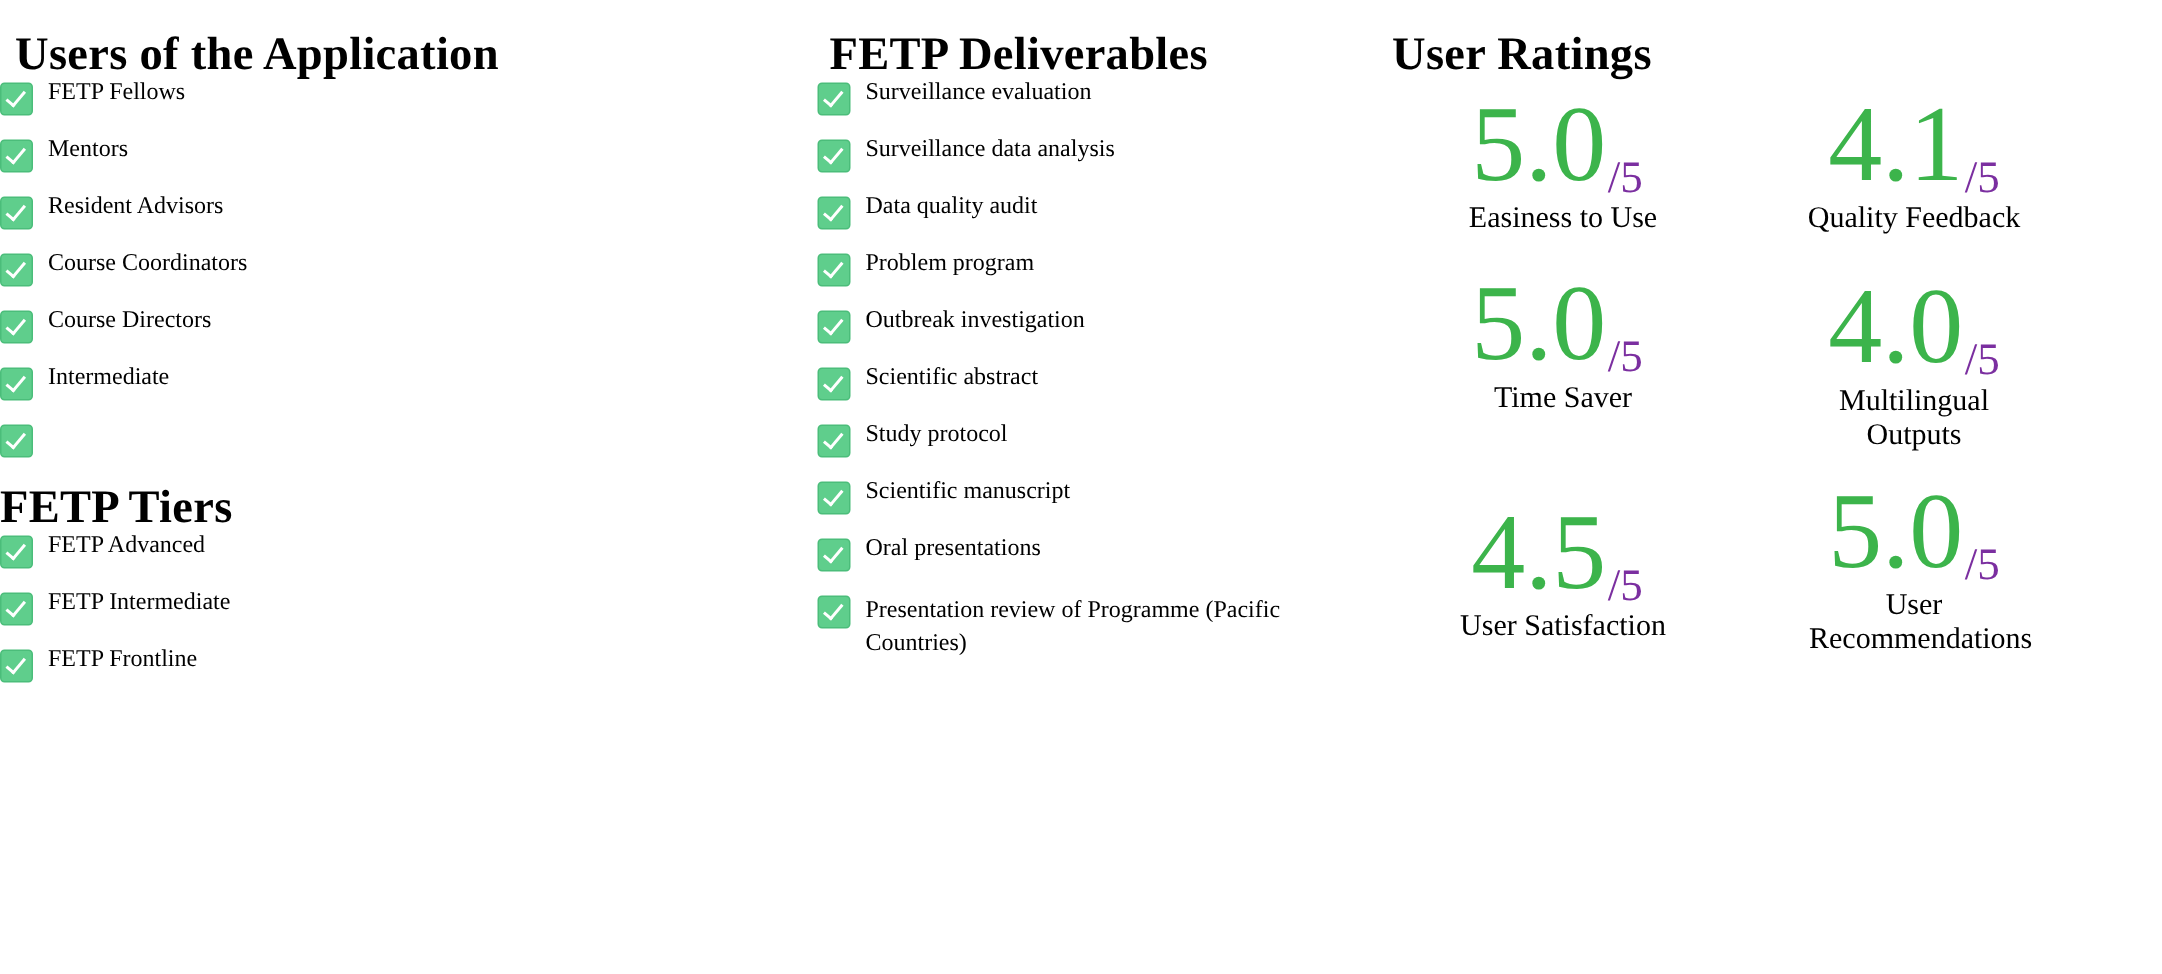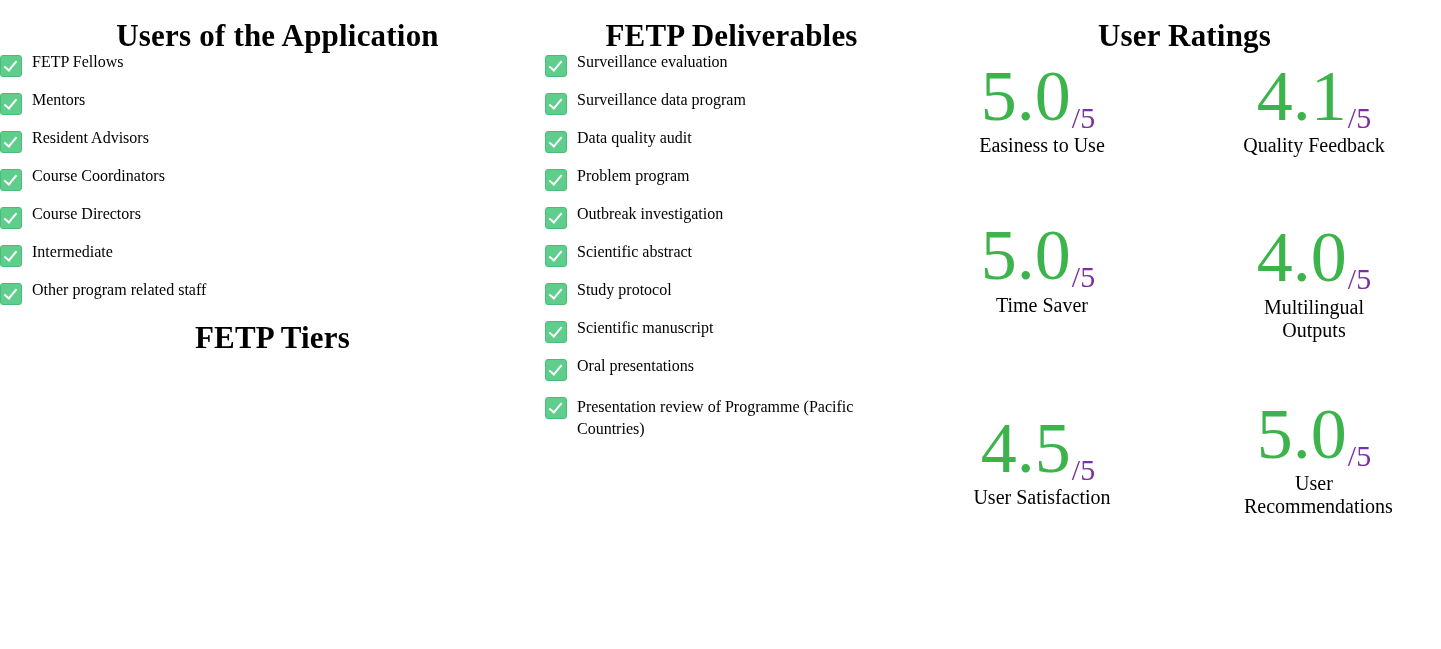--- a/index.html
+++ b/index.html
@@ -40,21 +40,20 @@
     padding-top: 18px;
     box-sizing: border-box;
   }
 
   
   h2.section-title {
     font-family: "Liberation Serif", serif;
     font-weight: bold;
     font-size: 31px;
     margin: 0;
-    text-align: center;
     letter-spacing: 0.2px;
   }
   .title-users { padding-left: 10px; }
   .title-deliverables { text-align: left; padding-left: 8px; }
   .title-tiers { margin-top: 42px; }
   .title-ratings { padding-left: 18px; }
 
   
   ul.checklist {
     list-style: none;
@@ -109,21 +108,20 @@
   }
 
   
   .ratings-grid {
     display: grid;
     grid-template-columns: 232px 232px;
     column-gap: 2px;
     row-gap: 0px;
     padding-left: 16px;
     margin-top: 6px;
-    gap: 40px;
   }
   .rating-cell {
     text-align: center;
     padding-bottom: 6px;
   }
   .rating-value {
     font-family: "Liberation Serif", serif;
     font-size: 72px;
     line-height: 0.95;
     color: #3cb44b;
@@ -180,39 +178,52 @@
       <li>
         <span class="chk"></span>
         <span class="item-label">Course Directors</span>
       </li>
       <li>
         <span class="chk"></span>
         <span class="item-label">Intermediate</span>
       </li>
       <li>
         <span class="chk"></span>
-        <span class="item-label">Other program related staff</span>
       </li>
     </ul>
 
     <h2 class="section-title title-tiers">FETP Tiers</h2>
 
+    <ul class="checklist tiers-list">
+      <li>
+        <span class="chk"></span>
+        <span class="item-label">FETP Advanced</span>
+      </li>
+      <li>
+        <span class="chk"></span>
+        <span class="item-label">FETP Intermediate</span>
+      </li>
+      <li>
+        <span class="chk"></span>
+        <span class="item-label">FETP Frontline</span>
+      </li>
+    </ul>
   </div>
 
   <div class="col-deliverables">
     <h2 class="section-title title-deliverables">FETP Deliverables</h2>
 
     <ul class="checklist deliverables-list">
       <li>
         <span class="chk"></span>
         <span class="item-label">Surveillance evaluation</span>
       </li>
       <li>
         <span class="chk"></span>
-        <span class="item-label">Surveillance data program</span>
+        <span class="item-label">Surveillance data analysis</span>
       </li>
       <li>
         <span class="chk"></span>
         <span class="item-label">Data quality audit</span>
       </li>
       <li>
         <span class="chk"></span>
         <span class="item-label">Problem program</span>
       </li>
       <li>

